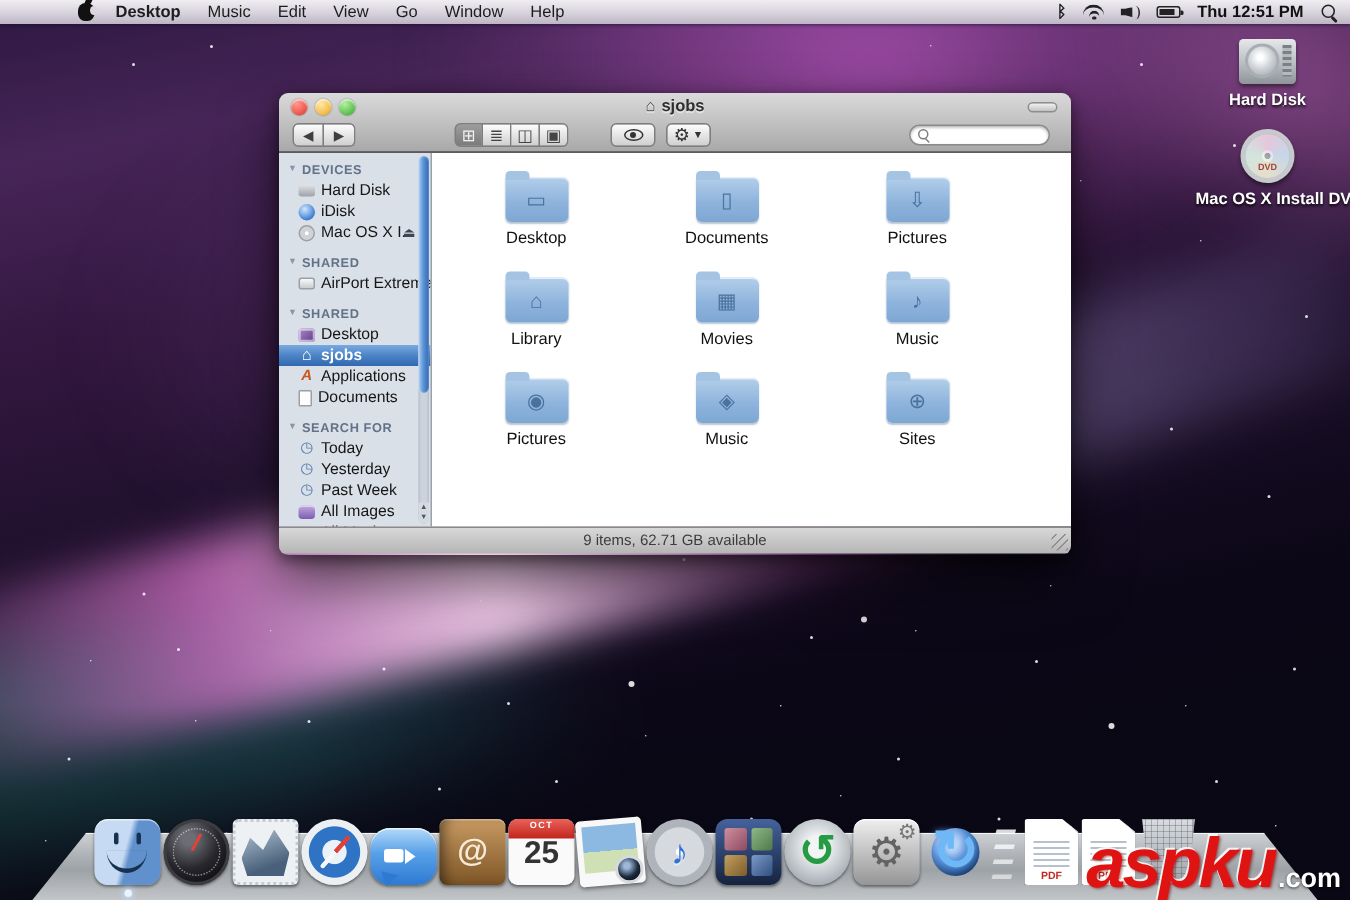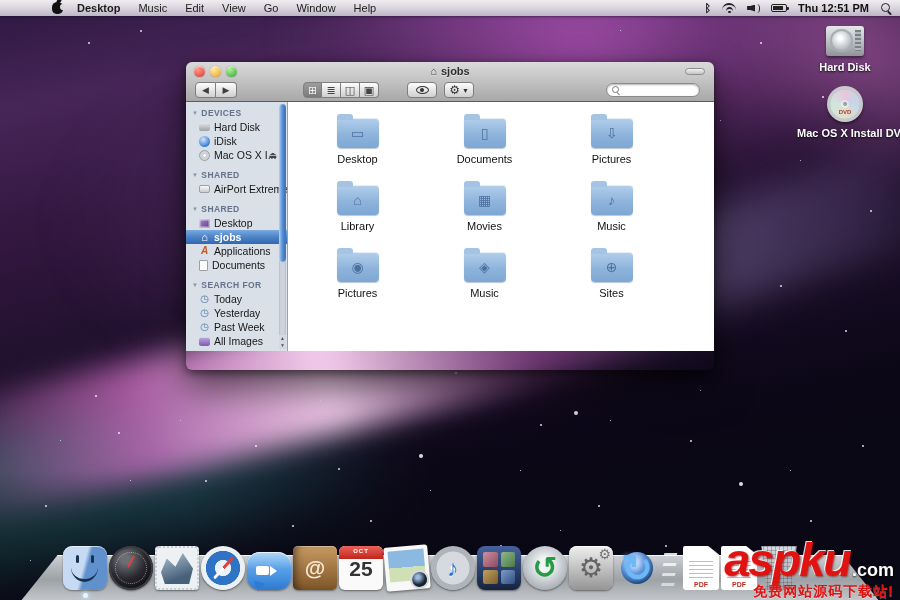--- a/index.html
+++ b/index.html
@@ -526,20 +526,24 @@
           <div class="folder-cell">
             <div class="folder">
                 <span class="emblem">⊕</span>
               </div>
             <div class="f-label">Sites</div>
           </div>
         </div>
       </div>
     </div>
 
+    <div class="statusbar">
+      <span>9 items, 62.71 GB available</span>
+      <span class="grip"></span>
+    </div>
   </div>
 
   <div class="dock-shelf"></div>
   <div class="dock-icons">
     <div class="di i-finder">
         <span class="run-dot"></span>
       </div>
     <div class="di i-dash"></div>
     <div class="di i-mail"></div>
     <div class="di i-safari"></div>
@@ -583,15 +587,14 @@
         <span class="pdf-label">PDF</span>
       </div>
     <div class="di i-trash"></div>
   </div>
 
   <div class="watermark">
     <div class="wm-row">
       <span class="wm-brand">aspku</span>
       <span class="wm-tld">.com</span>
     </div>
-    <div class="wm-tag">免费网站源码下载站!</div>
   </div>
 </div>
 
 </body></html>

